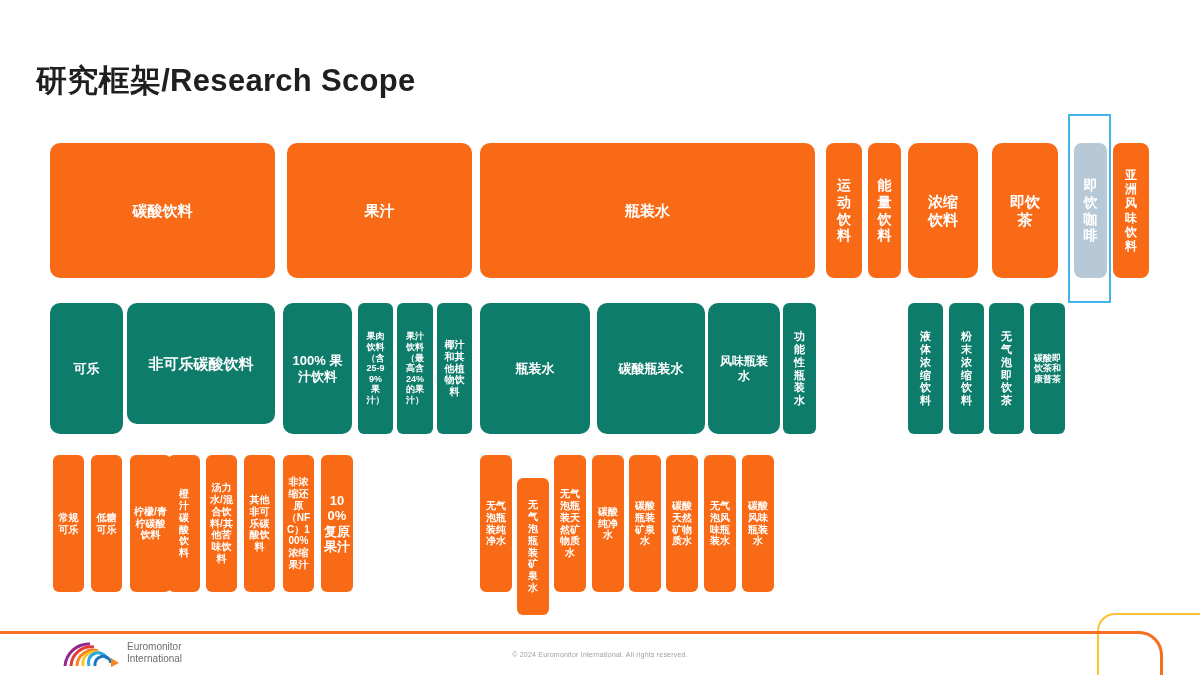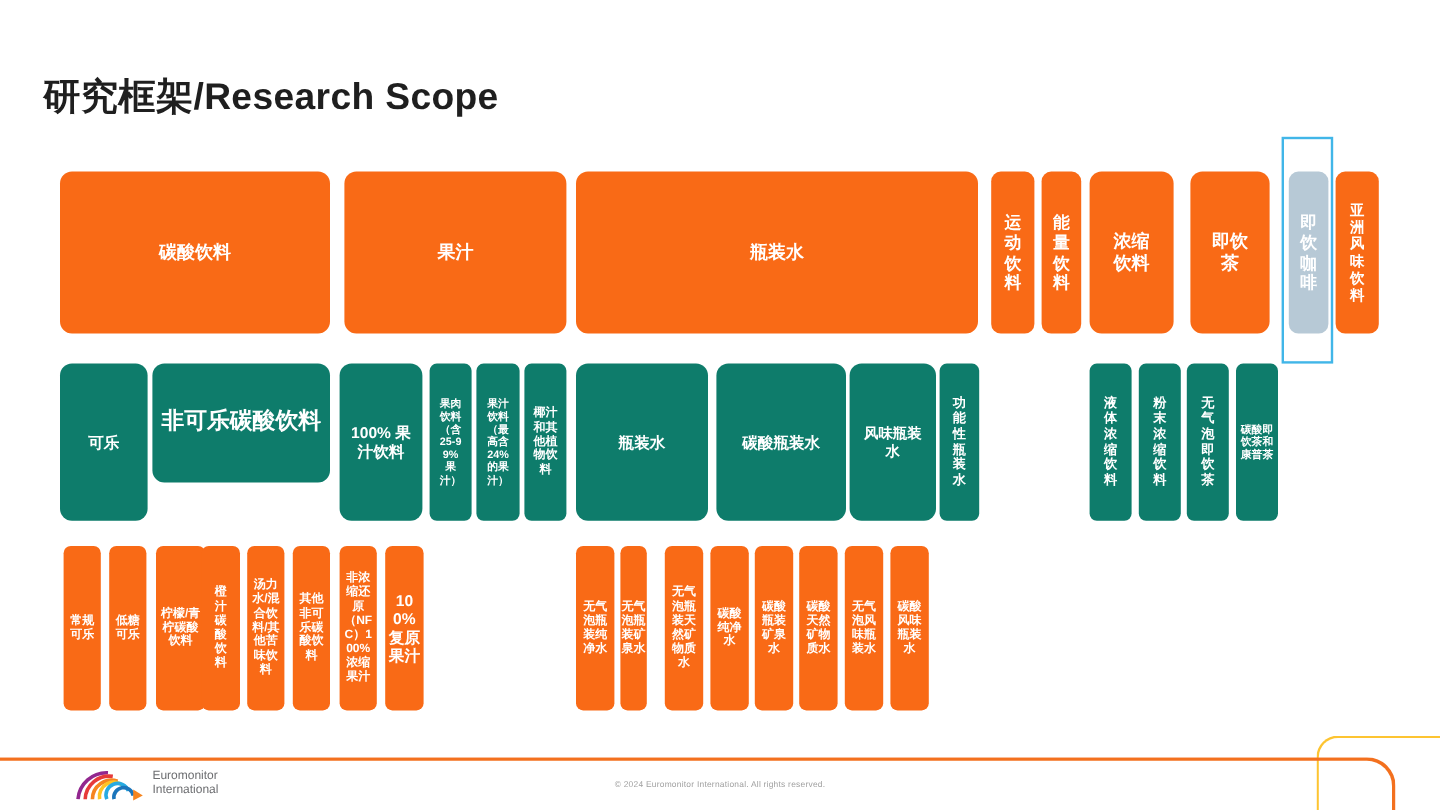--- a/index.html
+++ b/index.html
@@ -54,21 +54,21 @@
       <div class="box c-orange" style="left: 50px; top: 143px; width: 225px; height: 135px; font-size: 15px; border-radius: 10px; padding: 2px;">碳酸饮料</div>
       <div class="box c-orange" style="left: 287px; top: 143px; width: 185px; height: 135px; font-size: 15px; border-radius: 10px; padding: 2px;">果汁</div>
       <div class="box c-orange" style="left: 480px; top: 143px; width: 335px; height: 135px; font-size: 15px; border-radius: 10px; padding: 2px;">瓶装水</div>
       <div class="box c-orange" style="left: 826px; top: 143px; width: 36px; height: 135px; font-size: 14px; border-radius: 8px; padding: 2px 9px;">运动饮料</div>
       <div class="box c-orange" style="left: 868px; top: 143px; width: 33px; height: 135px; font-size: 14px; border-radius: 8px; padding: 2px 8px;">能量饮料</div>
       <div class="box c-orange" style="left: 908px; top: 143px; width: 70px; height: 135px; font-size: 15px; border-radius: 10px; padding: 2px 18px;">浓缩饮料</div>
       <div class="box c-orange" style="left: 992px; top: 143px; width: 66px; height: 135px; font-size: 15px; border-radius: 10px; padding: 2px 18px;">即饮茶</div>
       <div class="box c-gray" style="left: 1074px; top: 143px; width: 33px; height: 135px; font-size: 14px; border-radius: 8px; padding: 2px 8px;">即饮咖啡</div>
       <div class="box c-orange" style="left: 1113px; top: 143px; width: 36px; height: 135px; font-size: 12px; border-radius: 8px; padding: 13px 9px;">亚洲风味饮料</div>
       <div class="box c-teal" style="left: 50px; top: 303px; width: 73px; height: 131px; font-size: 13px; border-radius: 10px; padding: 2px;">可乐</div>
-      <div class="box c-teal" style="left: 127px; top: 303px; width: 148px; height: 99px; font-size: 19px; border-radius: 10px; padding: 2px;">非可乐碳酸饮料</div>
+      <div class="box c-teal" style="left: 127px; top: 303px; width: 148px; height: 121px; font-size: 15px; border-radius: 10px; padding: 2px;">非可乐碳酸饮料</div>
       <div class="box c-teal" style="left: 283px; top: 303px; width: 69px; height: 131px; font-size: 13px; border-radius: 10px; padding: 2px 8px;">100% 果汁饮料</div>
       <div class="box c-teal" style="left: 358px; top: 303px; width: 35px; height: 131px; font-size: 9px; border-radius: 6px; padding: 2px 8px;">果肉饮料（含25-99%果汁）</div>
       <div class="box c-teal" style="left: 397px; top: 303px; width: 36px; height: 131px; font-size: 9px; border-radius: 6px; padding: 2px 8px;">果汁饮料（最高含24%的果汁）</div>
       <div class="box c-teal" style="left: 437px; top: 303px; width: 35px; height: 131px; font-size: 10px; border-radius: 6px; padding: 2px 7px;">椰汁和其他植物饮料</div>
       <div class="box c-teal" style="left: 480px; top: 303px; width: 110px; height: 131px; font-size: 13px; border-radius: 10px; padding: 2px;">瓶装水</div>
       <div class="box c-teal" style="left: 597px; top: 303px; width: 108px; height: 131px; font-size: 13px; border-radius: 10px; padding: 2px;">碳酸瓶装水</div>
       <div class="box c-teal" style="left: 708px; top: 303px; width: 72px; height: 131px; font-size: 12px; border-radius: 10px; padding: 2px 8px;">风味瓶装水</div>
       <div class="box c-teal" style="left: 783px; top: 303px; width: 33px; height: 131px; font-size: 11px; border-radius: 6px; padding: 2px 8px;">功能性瓶装水</div>
       <div class="box c-teal" style="left: 908px; top: 303px; width: 35px; height: 131px; font-size: 11px; border-radius: 6px; padding: 2px 9px;">液体浓缩饮料</div>
       <div class="box c-teal" style="left: 949px; top: 303px; width: 35px; height: 131px; font-size: 11px; border-radius: 6px; padding: 2px 9px;">粉末浓缩饮料</div>
@@ -76,21 +76,21 @@
       <div class="box c-teal" style="left: 1030px; top: 303px; width: 35px; height: 131px; font-size: 9px; border-radius: 6px; padding: 2px 4px;">碳酸即饮茶和康普茶</div>
       <div class="box c-orange" style="left: 53px; top: 455px; width: 31px; height: 137px; font-size: 10px; border-radius: 6px; padding: 2px;">常规可乐</div>
       <div class="box c-orange" style="left: 91px; top: 455px; width: 31px; height: 137px; font-size: 10px; border-radius: 6px; padding: 2px;">低糖可乐</div>
       <div class="box c-orange" style="left: 130px; top: 455px; width: 41px; height: 137px; font-size: 10px; border-radius: 6px; padding: 2px;">柠檬/青柠碳酸饮料</div>
       <div class="box c-orange" style="left: 168px; top: 455px; width: 31px; height: 137px; font-size: 10px; border-radius: 6px; padding: 16px;">橙汁碳酸饮料</div>
       <div class="box c-orange" style="left: 206px; top: 455px; width: 31px; height: 137px; font-size: 10px; border-radius: 6px; padding: 2px;">汤力水/混合饮料/其他苦味饮料</div>
       <div class="box c-orange" style="left: 244px; top: 455px; width: 31px; height: 137px; font-size: 10px; border-radius: 6px; padding: 2px;">其他非可乐碳酸饮料</div>
       <div class="box c-orange" style="left: 283px; top: 455px; width: 31px; height: 137px; font-size: 10px; border-radius: 6px; padding: 2px;">非浓缩还原（NFC）100%浓缩果汁</div>
       <div class="box c-orange" style="left: 321px; top: 455px; width: 32px; height: 137px; font-size: 13px; border-radius: 6px; padding: 2px;">100%复原果汁</div>
       <div class="box c-orange" style="left: 480px; top: 455px; width: 32px; height: 137px; font-size: 10px; border-radius: 6px; padding: 2px;">无气泡瓶装纯净水</div>
-      <div class="box c-orange" style="left: 517px; top: 455px; width: 22px; height: 137px; font-size: 10px; border-radius: 6px; padding: 0;">无气泡瓶装矿泉水</div>
+      <div class="box c-orange" style="left: 517px; top: 478px; width: 32px; height: 137px; font-size: 10px; border-radius: 6px; padding: 10px;">无气泡瓶装矿泉水</div>
       <div class="box c-orange" style="left: 554px; top: 455px; width: 32px; height: 137px; font-size: 10px; border-radius: 6px; padding: 2px;">无气泡瓶装天然矿物质水</div>
       <div class="box c-orange" style="left: 592px; top: 455px; width: 32px; height: 137px; font-size: 10px; border-radius: 6px; padding: 2px;">碳酸纯净水</div>
       <div class="box c-orange" style="left: 629px; top: 455px; width: 32px; height: 137px; font-size: 10px; border-radius: 6px; padding: 2px;">碳酸瓶装矿泉水</div>
       <div class="box c-orange" style="left: 666px; top: 455px; width: 32px; height: 137px; font-size: 10px; border-radius: 6px; padding: 2px;">碳酸天然矿物质水</div>
       <div class="box c-orange" style="left: 704px; top: 455px; width: 32px; height: 137px; font-size: 10px; border-radius: 6px; padding: 2px;">无气泡风味瓶装水</div>
       <div class="box c-orange" style="left: 742px; top: 455px; width: 32px; height: 137px; font-size: 10px; border-radius: 6px; padding: 2px;">碳酸风味瓶装水</div>
     </div>
 
   <div class="highlight-border"></div>
 

